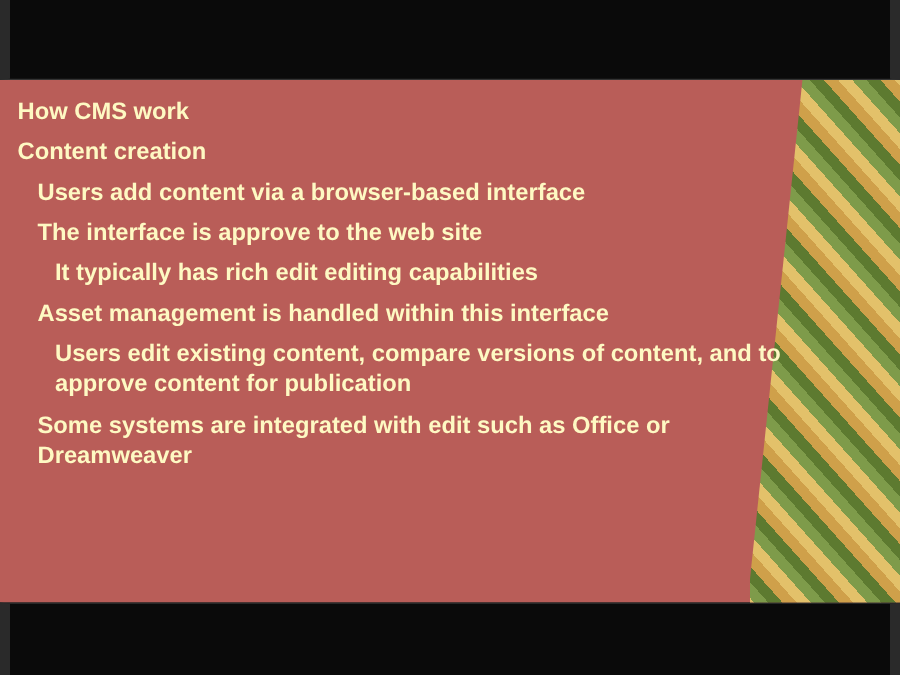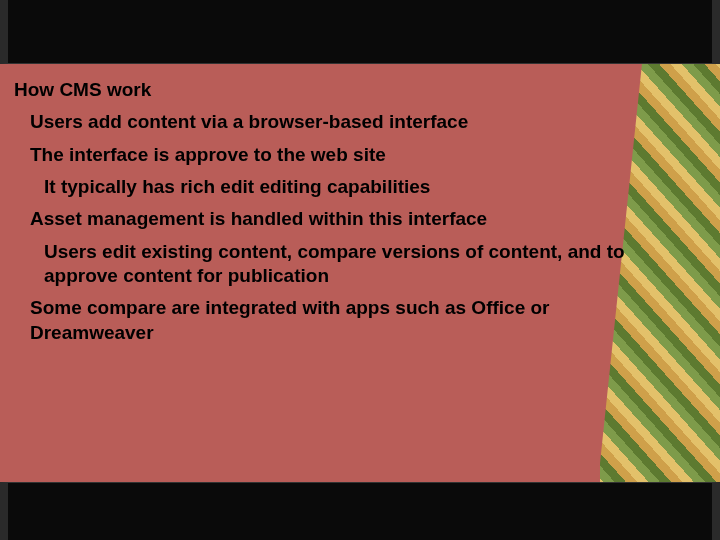--- a/index.html
+++ b/index.html
@@ -43,21 +43,21 @@
     border-radius: 0 0 0 0;
     transform: skewX(-6deg);
   }
   .decor .s1 { right: -160px; background: repeating-linear-gradient(45deg, #7e9b4a 0 8px, #5d7a30 8px 16px, #cfa04a 16px 24px, #e3c16a 24px 32px); }
   .content {
     position: absolute;
     top: 78px;
     left: 14px;
     right: 90px;
     bottom: 70px;
-    color: #000000;
+    color: #fef9c3;
     font-size: 19px;
     line-height: 1.28;
   }
   .content p { margin-bottom: 8px; font-weight: bold; }
   .lvl0 { margin-left: 0; }
   .lvl1 { margin-left: 16px; }
   .lvl2 { margin-left: 30px; }
 </style>
 </head>
 <body>
@@ -65,19 +65,20 @@
 <div class="top-bar"></div>
 <div class="bottom-bar"></div>
 
 <div class="decor">
   <div class="stripe s1"></div>
 
 </div>
 
 <div class="content">
   <p class="lvl0">How CMS work</p>
+  <p class="lvl0">Content creation</p>
   <p class="lvl1">Users add content via a browser-based interface</p>
   <p class="lvl1">The interface is approve to the web site</p>
   <p class="lvl2">It typically has rich edit editing capabilities</p>
   <p class="lvl1">Asset management is handled within this interface</p>
   <p class="lvl2">Users edit existing content, compare versions of content, and to approve content for publication</p>
-  <p class="lvl1">Some compare are integrated with apps such as Office or Dreamweaver</p>
+  <p class="lvl1">Some systems are integrated with edit such as Office or Dreamweaver</p>
 </div>
 
 </body></html>

